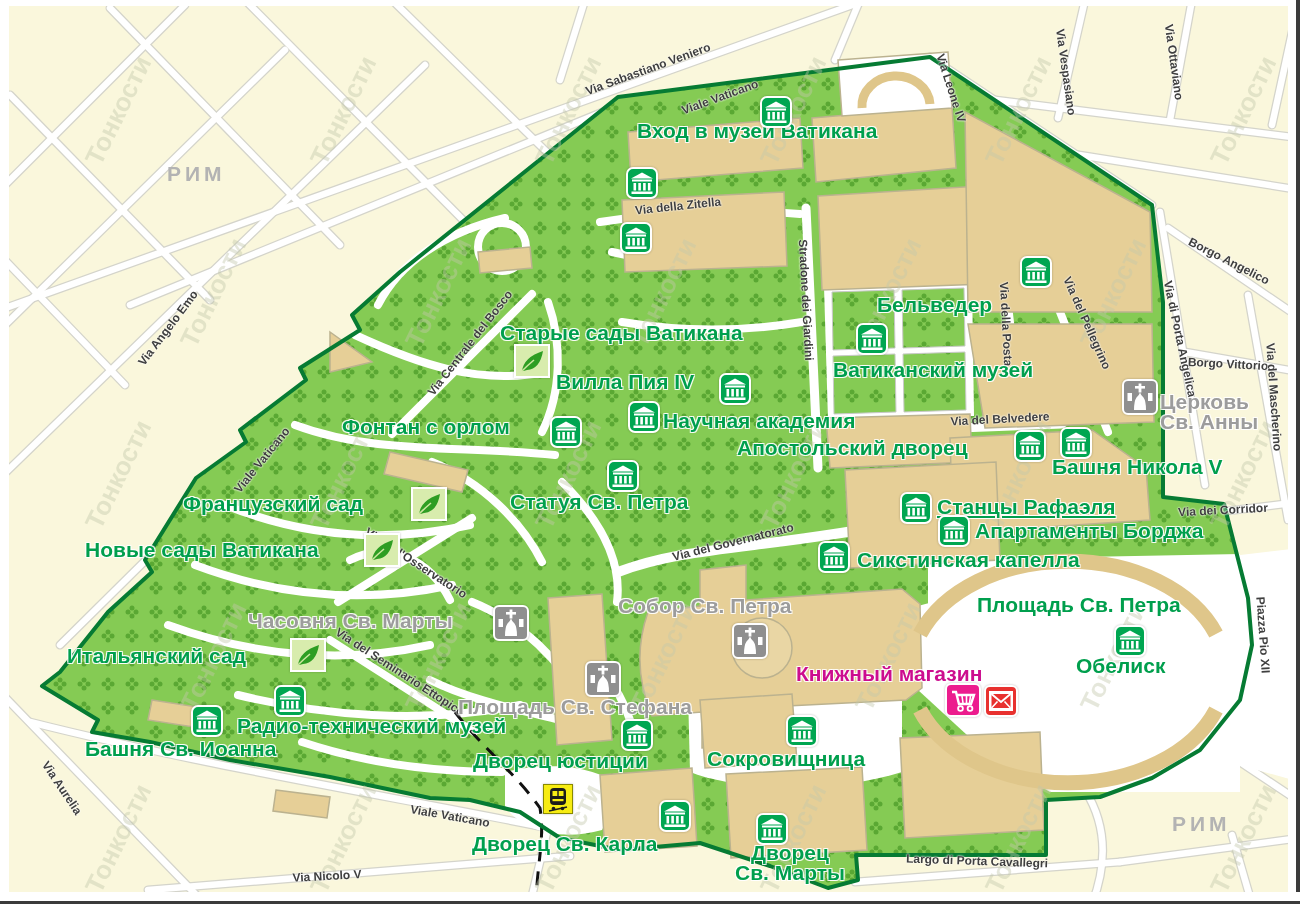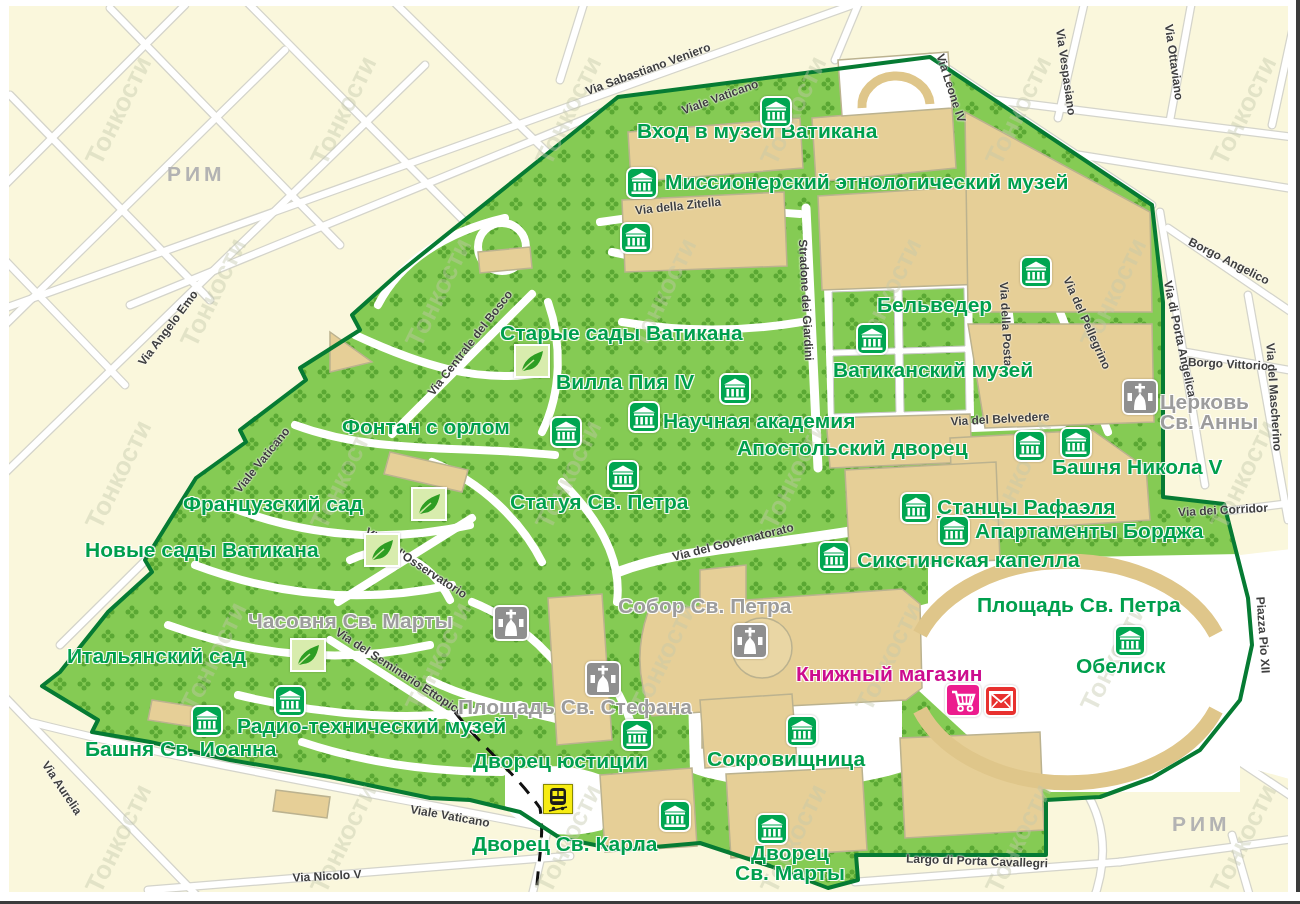--- a/index.html
+++ b/index.html
@@ -295,21 +295,20 @@
         <rect x="1" y="1" width="30" height="30" rx="6" fill="#00A651" stroke="#fff" stroke-width="2"></rect>
         <path d="M16,5.5 L27,11.5 L5,11.5 Z" fill="#fff"></path>
         <rect x="6" y="12.5" width="20" height="2" fill="#fff"></rect>
         <rect x="7.5" y="16" width="2.6" height="7.5" fill="#fff"></rect>
         <rect x="12.3" y="16" width="2.6" height="7.5" fill="#fff"></rect>
         <rect x="17.1" y="16" width="2.6" height="7.5" fill="#fff"></rect>
         <rect x="21.9" y="16" width="2.6" height="7.5" fill="#fff"></rect>
         <rect x="5.5" y="24.5" width="21" height="2.5" fill="#fff"></rect>
       </svg>
     </div>
-    <div class="poi-label museum" style="left: 665px; top: 172px;">Миссионерский этнологический музей</div>
     <div class="map-icon" style="left: 626px; top: 167px;">
       <svg width="32" height="32" viewBox="0 0 32 32">
         <rect x="1" y="1" width="30" height="30" rx="6" fill="#00A651" stroke="#fff" stroke-width="2"></rect>
         <path d="M16,5.5 L27,11.5 L5,11.5 Z" fill="#fff"></path>
         <rect x="6" y="12.5" width="20" height="2" fill="#fff"></rect>
         <rect x="7.5" y="16" width="2.6" height="7.5" fill="#fff"></rect>
         <rect x="12.3" y="16" width="2.6" height="7.5" fill="#fff"></rect>
         <rect x="17.1" y="16" width="2.6" height="7.5" fill="#fff"></rect>
         <rect x="21.9" y="16" width="2.6" height="7.5" fill="#fff"></rect>
         <rect x="5.5" y="24.5" width="21" height="2.5" fill="#fff"></rect>

